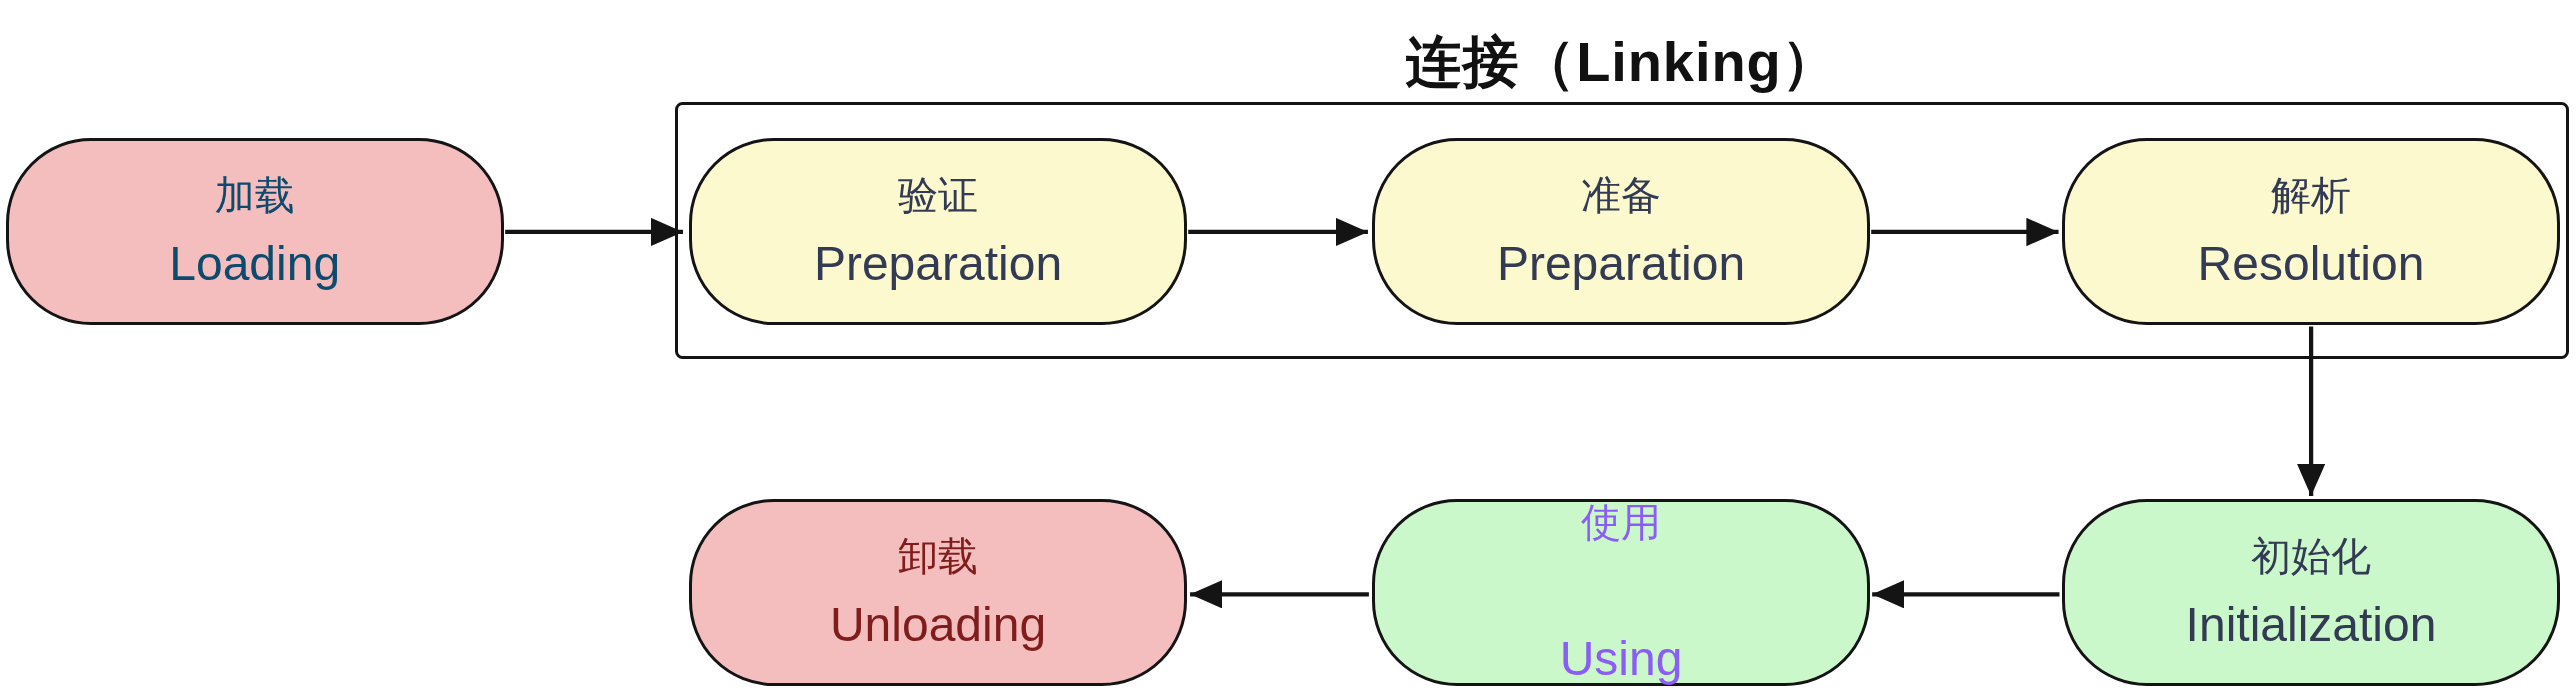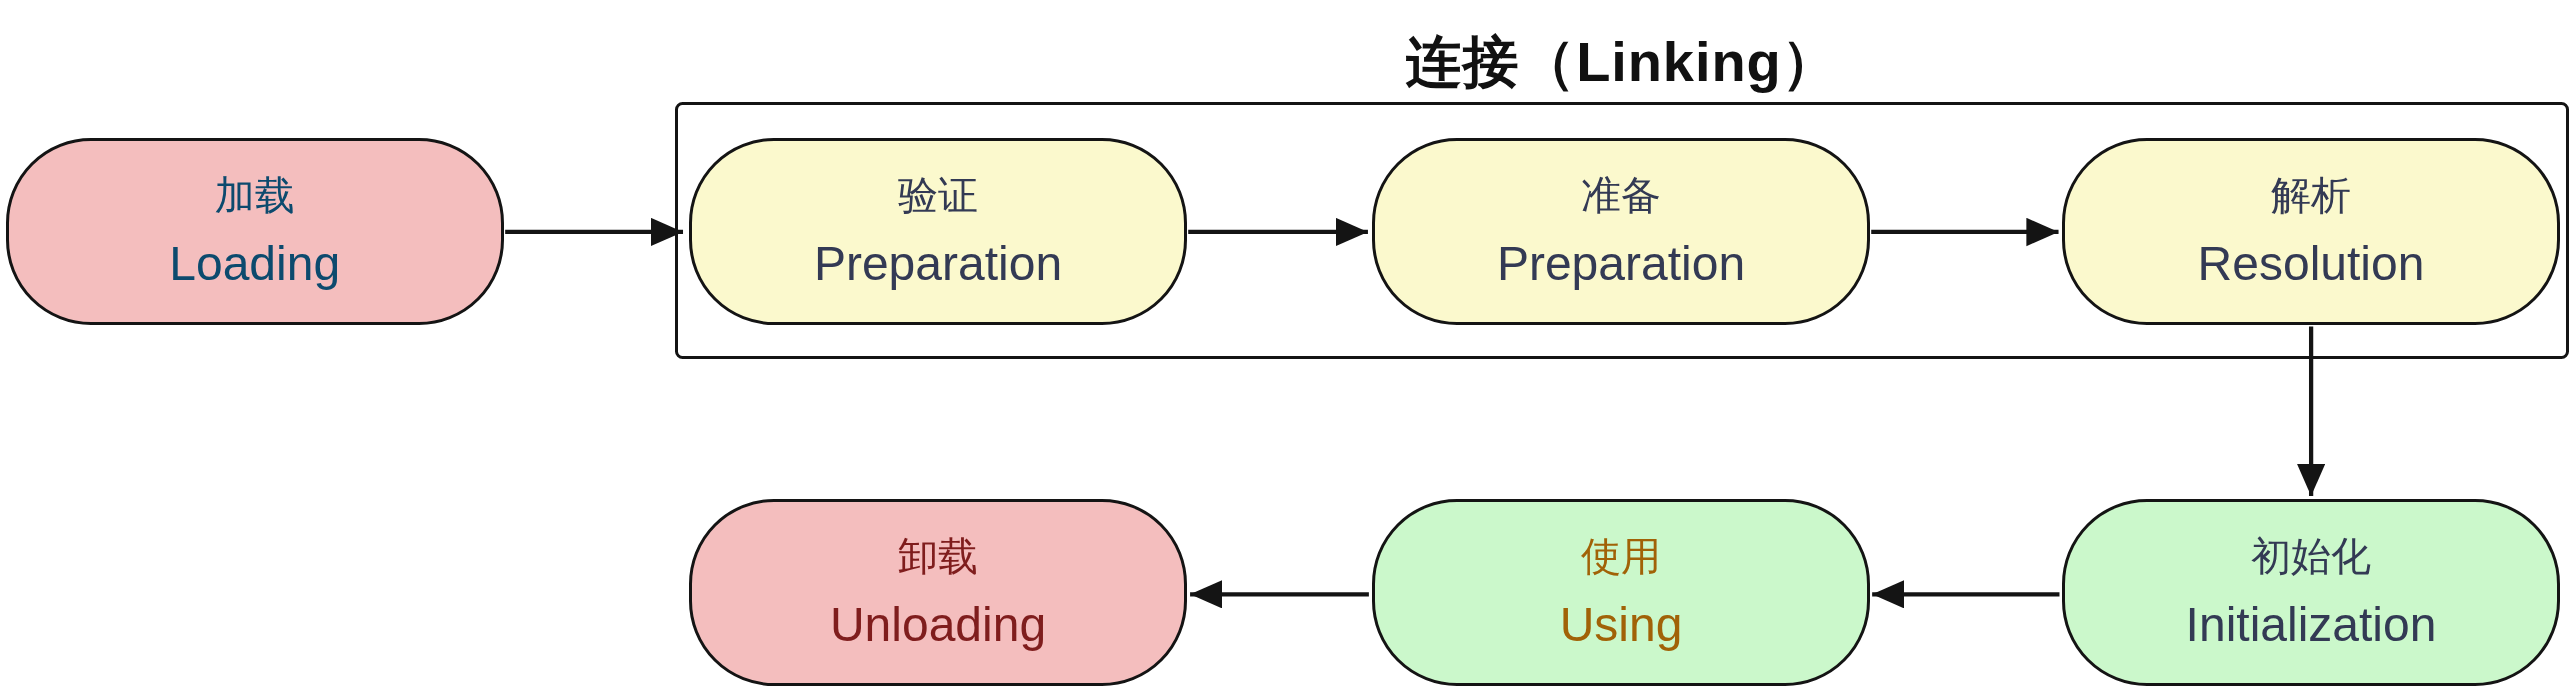--- a/index.html
+++ b/index.html
@@ -112,21 +112,21 @@
   <div class="node pos-resolution" style="background: rgb(251, 249, 205); color: rgb(51, 58, 84);">
     <span class="zh">解析</span>
     <span class="en">Resolution</span>
   </div>
 
   <div class="node pos-initialization" style="background: rgb(203, 248, 203); color: rgb(51, 58, 84);">
     <span class="zh">初始化</span>
     <span class="en">Initialization</span>
   </div>
 
-  <div class="node pos-using" style="background: rgb(203, 248, 203); color: #a16207;">
+  <div class="node pos-using" style="background: rgb(203, 248, 203); color: #8b5cf6; justify-content: space-between;">
     <span class="zh">使用</span>
     <span class="en">Using</span>
   </div>
 
   <div class="node pos-unloading" style="background: rgb(244, 190, 190); color: #7f1d1d;">
     <span class="zh">卸载</span>
     <span class="en">Unloading</span>
   </div>
 
 </div>

